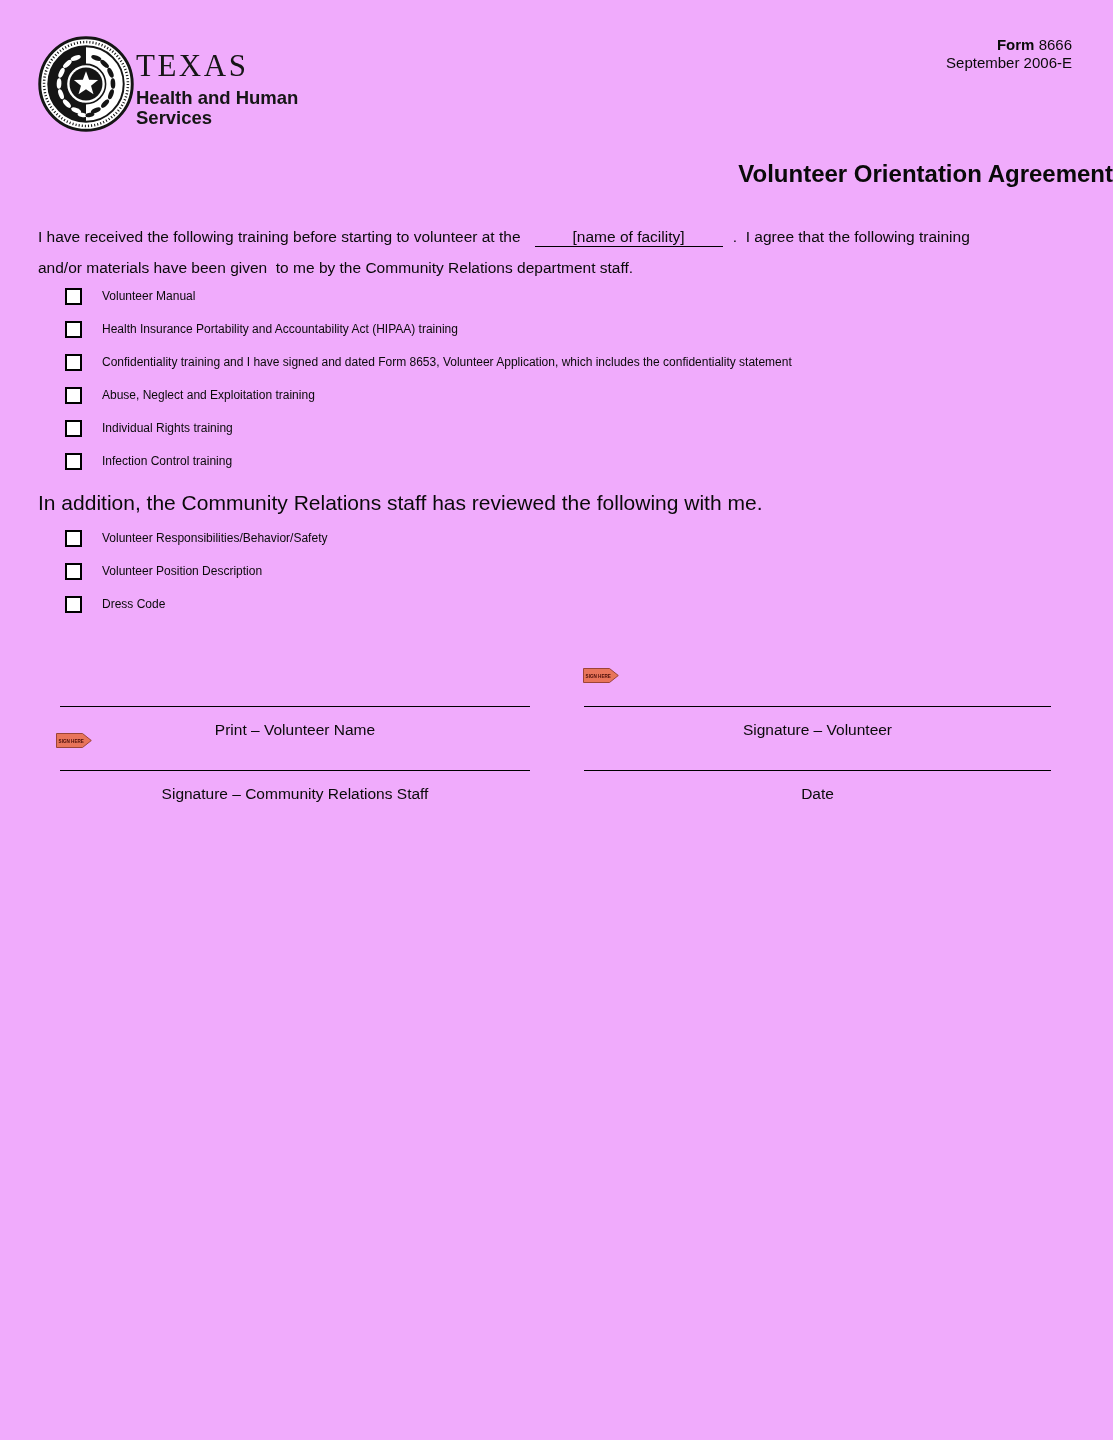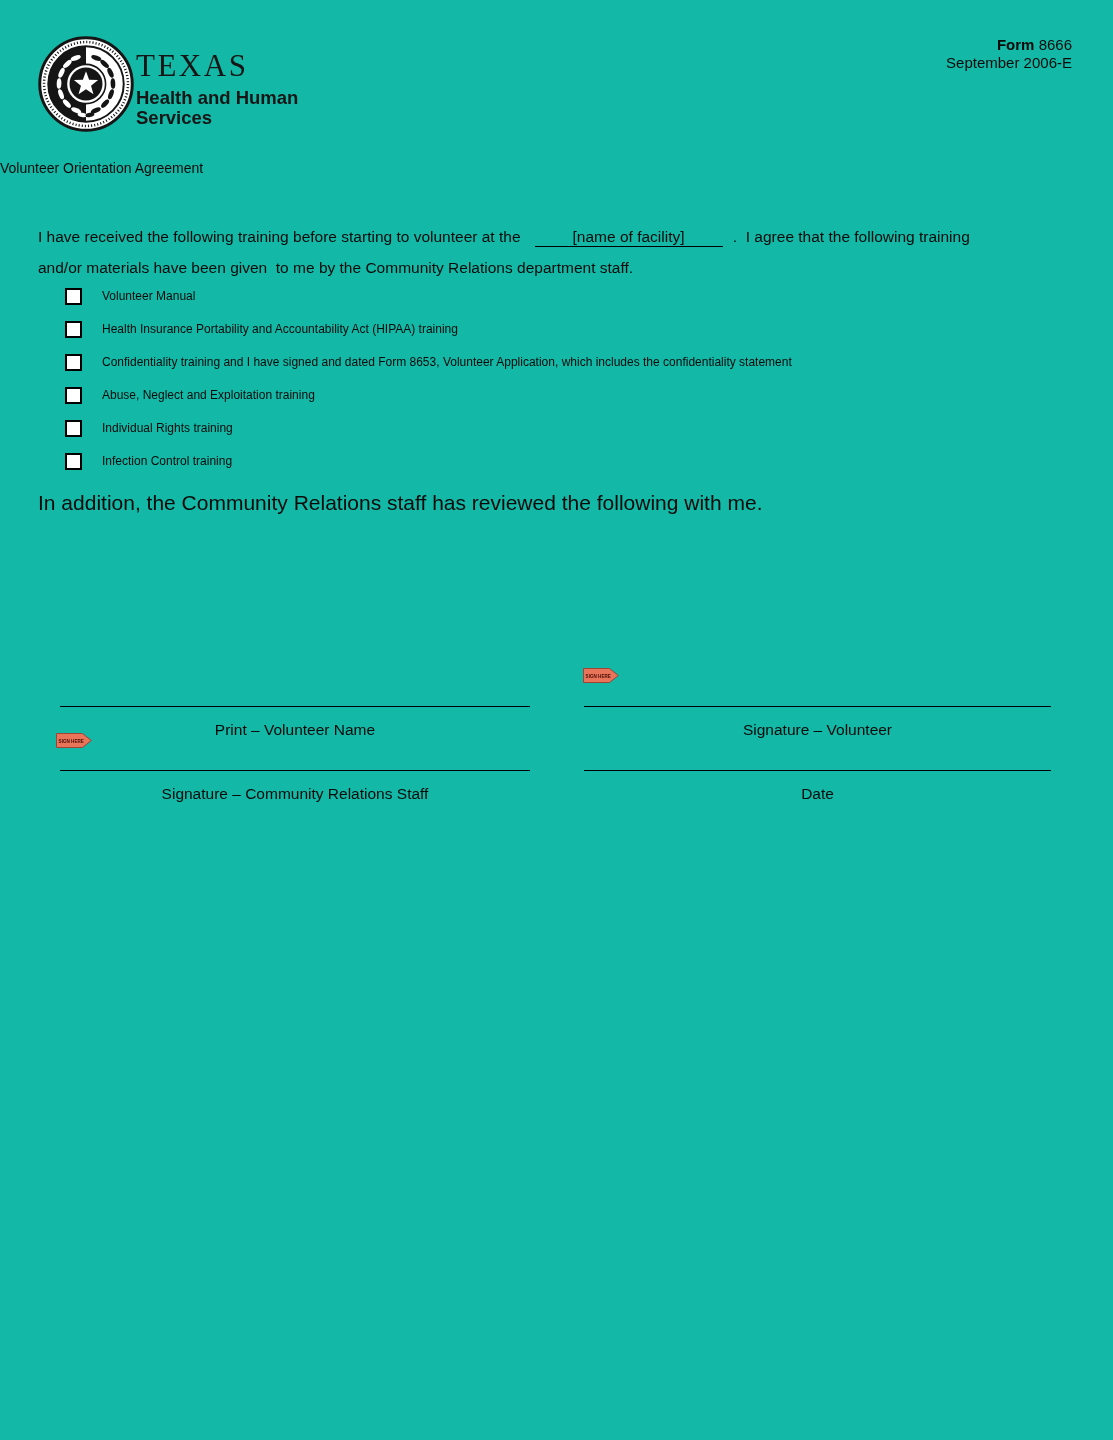--- a/index.html
+++ b/index.html
@@ -1,37 +1,37 @@
 <!DOCTYPE html>
 <html><head>
 <meta charset="utf-8">
 <style>
   html,body{margin:0;padding:0;background:#ffffff;}
   .page{
     position:relative;
     width:1113px;height:1440px;
-    background:#14b8a6;
+    background:#f0abfc;
     outline:1px solid #d9d9d9;
     font-family:"Liberation Sans",sans-serif;
     color:#0a0a0a;
     overflow:hidden;
   }
   
   .seal{position:absolute;left:37px;top:35px;width:98px;height:98px;}
   .wordmark{position:absolute;left:136px;top:50px;line-height:1;}
   .wm-state{
     font-family:"Liberation Serif",serif;
     font-size:31px;letter-spacing:2.5px;font-weight:500;color:#161616;
   }
   .wm-agency{font-size:18.5px;font-weight:bold;color:#161616;line-height:20px;margin-top:7px;}
   .form-meta{position:absolute;right:41px;top:36px;text-align:right;font-size:15px;line-height:17.5px;}
   .form-meta .b{font-weight:bold;margin-top:44px;}
   
-  .title{position:absolute;left:0;top:160px;width:100%;text-align:left;
-    font-size:14px;font-weight:normal;}
+  .title{position:absolute;left:0;top:160px;width:100%;text-align:right;
+    font-size:24px;font-weight:bold;}
   
   .intro{position:absolute;left:38px;top:211px;width:1040px;font-size:15.5px;line-height:31px;}
   .intro span{white-space:pre-wrap;}
   .facility-blank{
     display:inline-block;width:188px;text-align:center;
     border-bottom:1.6px solid #000;margin:16px 6px 0 14px;
     line-height:19px;vertical-align:baseline;white-space:nowrap !important;
   }
   
   .checklist{position:absolute;left:65px;}
@@ -139,20 +139,34 @@
       <span class="check-label">Individual Rights training</span>
     </div>
     <div class="check-row">
       <span class="checkbox"></span>
       <span class="check-label">Infection Control training</span>
     </div>
   </div>
 
   <div class="para reviewed-intro">In addition, the Community Relations staff has reviewed the following with me.</div>
 
+  <div class="checklist cl-2">
+    <div class="check-row">
+      <span class="checkbox"></span>
+      <span class="check-label">Volunteer Responsibilities/Behavior/Safety</span>
+    </div>
+    <div class="check-row">
+      <span class="checkbox"></span>
+      <span class="check-label">Volunteer Position Description</span>
+    </div>
+    <div class="check-row">
+      <span class="checkbox"></span>
+      <span class="check-label">Dress Code</span>
+    </div>
+  </div>
 
 
   <div class="sign-tab tab-volunteer">
     <svg viewBox="0 0 36 15" width="36" height="15">
       <path d="M0.5,0.5 H26.5 L35.3,7.5 L26.5,14.5 H0.5 Z" fill="#e8745a" stroke="#9c4436" stroke-width="1"></path>
       <text x="2.6" y="9.6" font-size="4.6" font-weight="bold" fill="#4a0c06" font-family="Liberation Sans, sans-serif">SIGN HERE</text>
     </svg>
   </div>
   <div class="sign-tab tab-staff">
     <svg viewBox="0 0 36 15" width="36" height="15">

